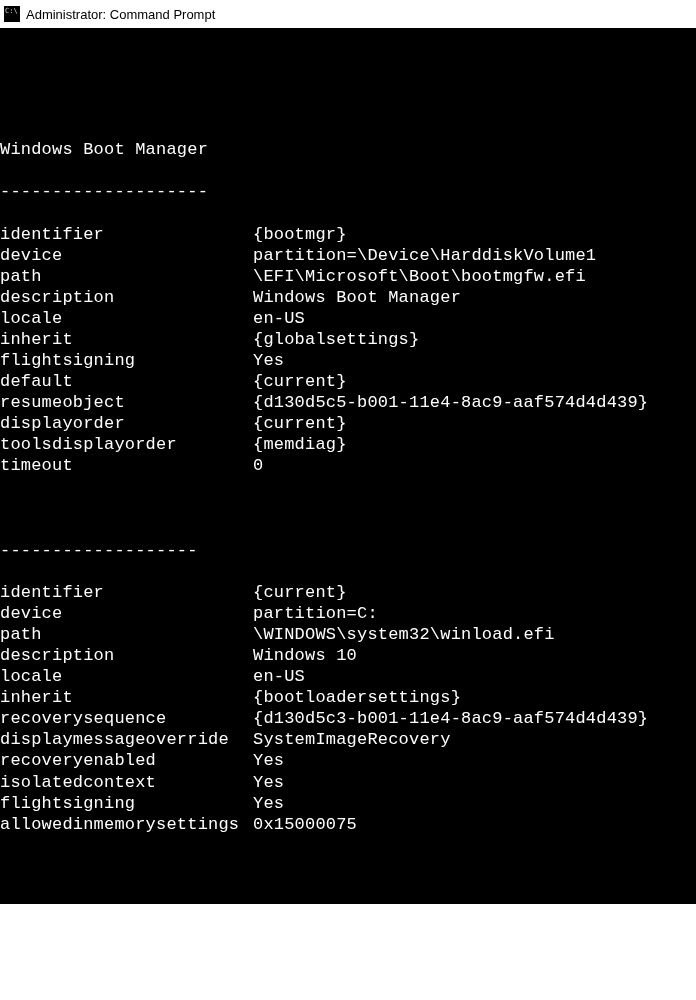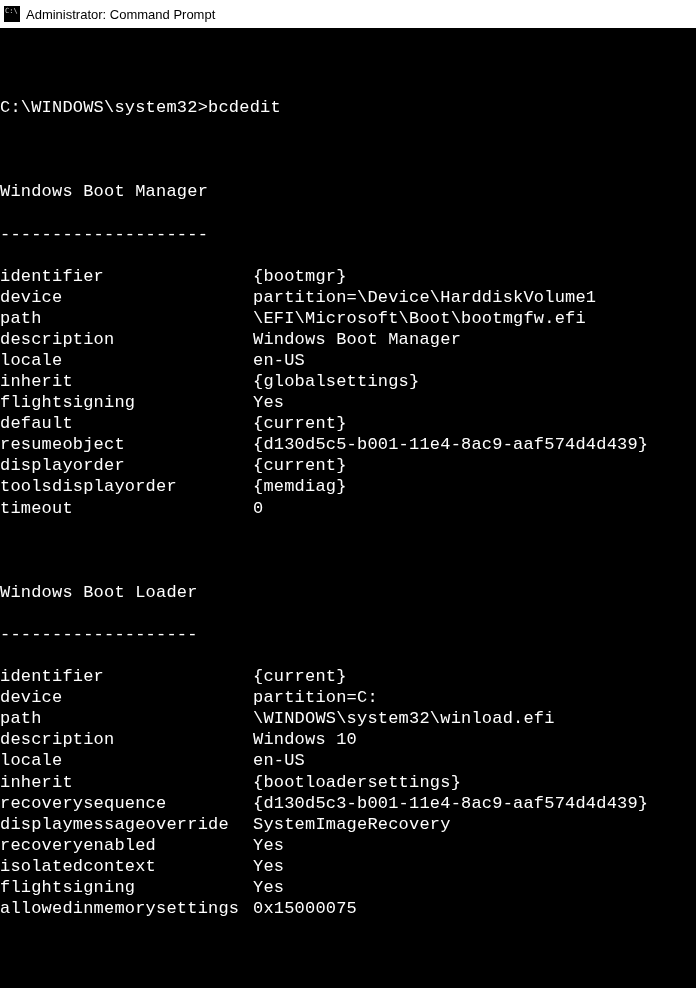--- a/index.html
+++ b/index.html
@@ -67,24 +67,22 @@
 </head>
 <body>
 
 <div class="titlebar">
   <span class="titlebar-icon"></span>
   <span>Administrator: Command Prompt</span>
 </div>
 
 <div class="terminal">
 <div class="blank"></div>
-<div><span>C:\WINDOWS\system32&gt;</span><span>bcdedit</span></div>
 <div class="blank"></div>
 <div>Windows Boot Manager</div>
 <div>--------------------</div>
 <div id="sec1-rows"><div class="row"><span class="key">identifier</span><span class="val">{bootmgr}</span></div><div class="row"><span class="key">device</span><span class="val">partition=\Device\HarddiskVolume1</span></div><div class="row"><span class="key">path</span><span class="val">\EFI\Microsoft\Boot\bootmgfw.efi</span></div><div class="row"><span class="key">description</span><span class="val">Windows Boot Manager</span></div><div class="row"><span class="key">locale</span><span class="val">en-US</span></div><div class="row"><span class="key">inherit</span><span class="val">{globalsettings}</span></div><div class="row"><span class="key">flightsigning</span><span class="val">Yes</span></div><div class="row"><span class="key">default</span><span class="val">{current}</span></div><div class="row"><span class="key">resumeobject</span><span class="val">{d130d5c5-b001-11e4-8ac9-aaf574d4d439}</span></div><div class="row"><span class="key">displayorder</span><span class="val">{current}</span></div><div class="row"><span class="key">toolsdisplayorder</span><span class="val">{memdiag}</span></div><div class="row"><span class="key">timeout</span><span class="val">0</span></div></div>
 <div class="blank"></div>
-<div>Windows Boot Loader</div>
 <div>-------------------</div>
 <div id="sec2-rows"><div class="row"><span class="key">identifier</span><span class="val">{current}</span></div><div class="row"><span class="key">device</span><span class="val">partition=C:</span></div><div class="row"><span class="key">path</span><span class="val">\WINDOWS\system32\winload.efi</span></div><div class="row"><span class="key">description</span><span class="val">Windows 10</span></div><div class="row"><span class="key">locale</span><span class="val">en-US</span></div><div class="row"><span class="key">inherit</span><span class="val">{bootloadersettings}</span></div><div class="row"><span class="key">recoverysequence</span><span class="val">{d130d5c3-b001-11e4-8ac9-aaf574d4d439}</span></div><div class="row"><span class="key">displaymessageoverride</span><span class="val">SystemImageRecovery</span></div><div class="row"><span class="key">recoveryenabled</span><span class="val">Yes</span></div><div class="row"><span class="key">isolatedcontext</span><span class="val">Yes</span></div><div class="row"><span class="key">flightsigning</span><span class="val">Yes</span></div><div class="row"><span class="key">allowedinmemorysettings</span><span class="val">0x15000075</span></div></div>
 
 
 </div>
 
 </body></html>

